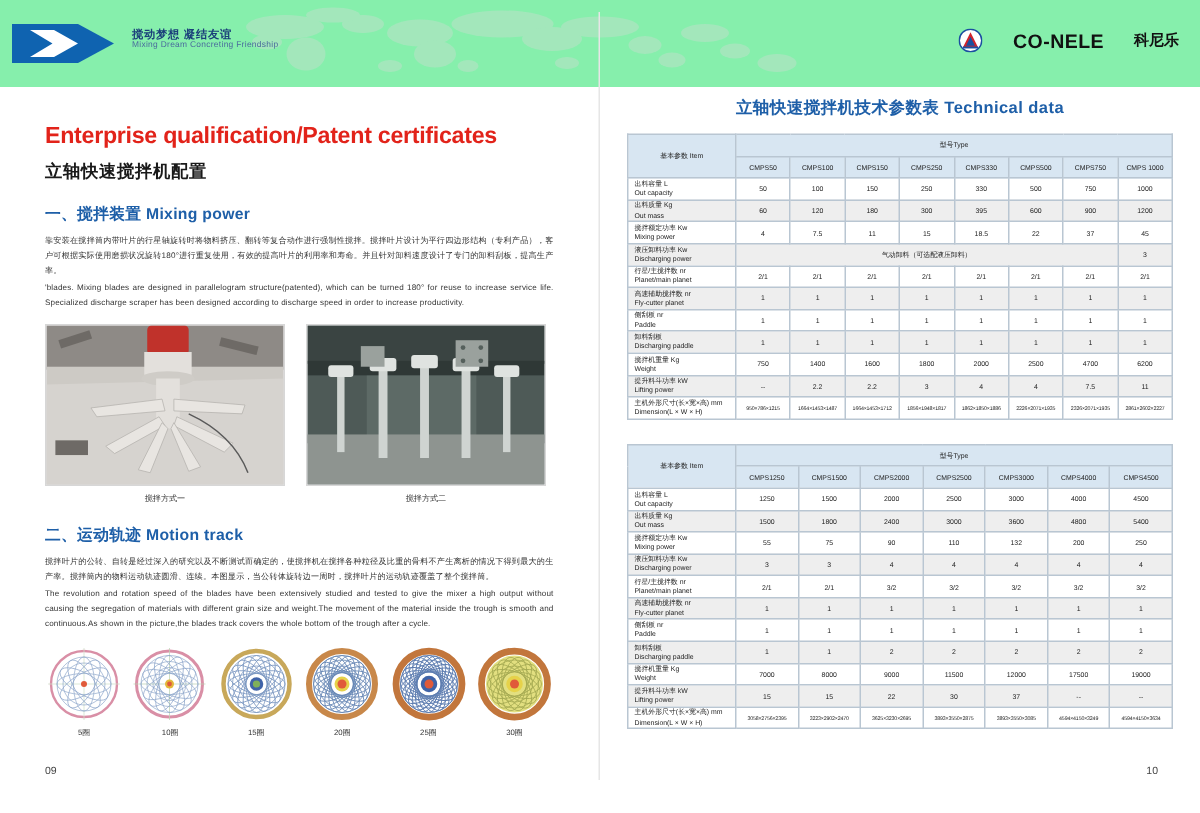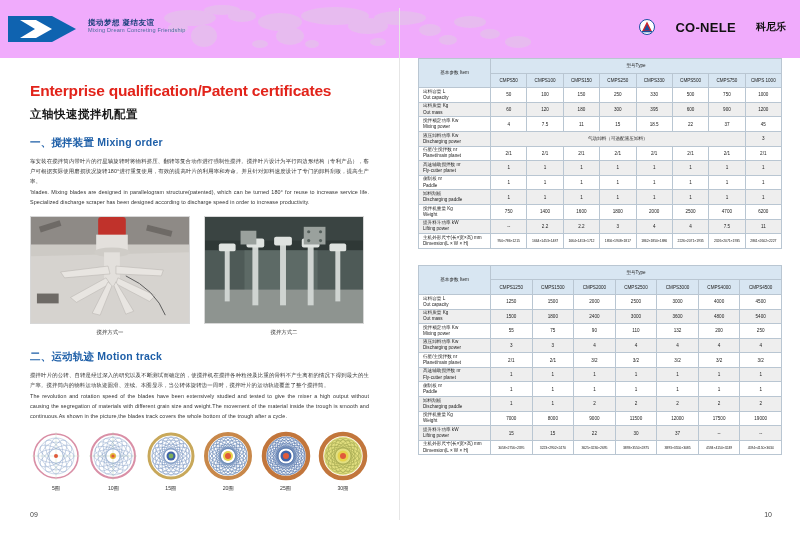--- a/index.html
+++ b/index.html
@@ -9,21 +9,21 @@
     background:#ffffff;
     font-family:"Liberation Sans", sans-serif;
     color:#222;
     overflow:hidden;
     position:relative;
   }
 
   
   .topband{
     position:absolute; left:0; top:0; width:800px; height:58px;
-    background:#f0abfc;
+    background:#86efac;
     overflow:hidden;
   }
   .worldmap{
     position:absolute; left:130px; top:2px; width:430px; height:54px;
     opacity:.35;
   }
   .logo-arrow{
     position:absolute; left:8px; top:16px; width:72px; height:26px;
   }
   .slogan{
@@ -185,21 +185,21 @@
   </div>
 </div>
 
 <div class="spine"></div>
 
 <div class="left">
 
   <h1 class="main-title">Enterprise qualification/Patent certificates</h1>
   <h2 class="sub-title">立轴快速搅拌机配置</h2>
 
-  <div class="sec-head">一、搅拌装置 Mixing order</div>
+  <div class="sec-head">一、搅拌装置 Mixing power</div>
   <p class="body-cn">靠安装在搅拌筒内带叶片的行星轴旋转时将物料挤压、翻转等复合动作进行强制性搅拌。搅拌叶片设计为平行四边形结构（专利产品），客户可根据实际使用磨损状况旋转180°进行重复使用，有效的提高叶片的利用率和寿命。并且针对卸料速度设计了专门的卸料刮板，提高生产率。</p>
   <p class="body-en">'blades. Mixing blades are designed in parallelogram structure(patented), which can be turned 180° for reuse to increase service life. Specialized discharge scraper has been designed according to discharge speed in order to increase productivity.</p>
 
   <div class="photos">
     <div class="photo-wrap">
       <svg class="photo" viewBox="0 0 160 108" preserveAspectRatio="none">
         <rect width="160" height="108" fill="#b9b5b0"></rect>
         <rect y="0" width="160" height="30" fill="#8e8a86"></rect>
         <rect y="28" width="160" height="80" fill="#cdcac5"></rect>
         <path d="M0 40 L160 36 L160 108 L0 108 Z" fill="#d6d3cf"></path>
@@ -413,20 +413,21 @@
         <circle cx="26" cy="26" r="3" fill="#e05a3a"></circle>
       </svg>
       <div class="lbl">30圈</div>
     </div>
   </div>
 
   <div class="pgnum-l">09</div>
 </div>
 
 <div class="right">
+  <div class="tbl-title">立轴快速搅拌机技术参数表 Technical data</div>
 
   <table class="spec">
     <colgroup>
       <col style="width:72px">
         <col>
         <col>
         <col>
         <col>
         <col>
         <col>

